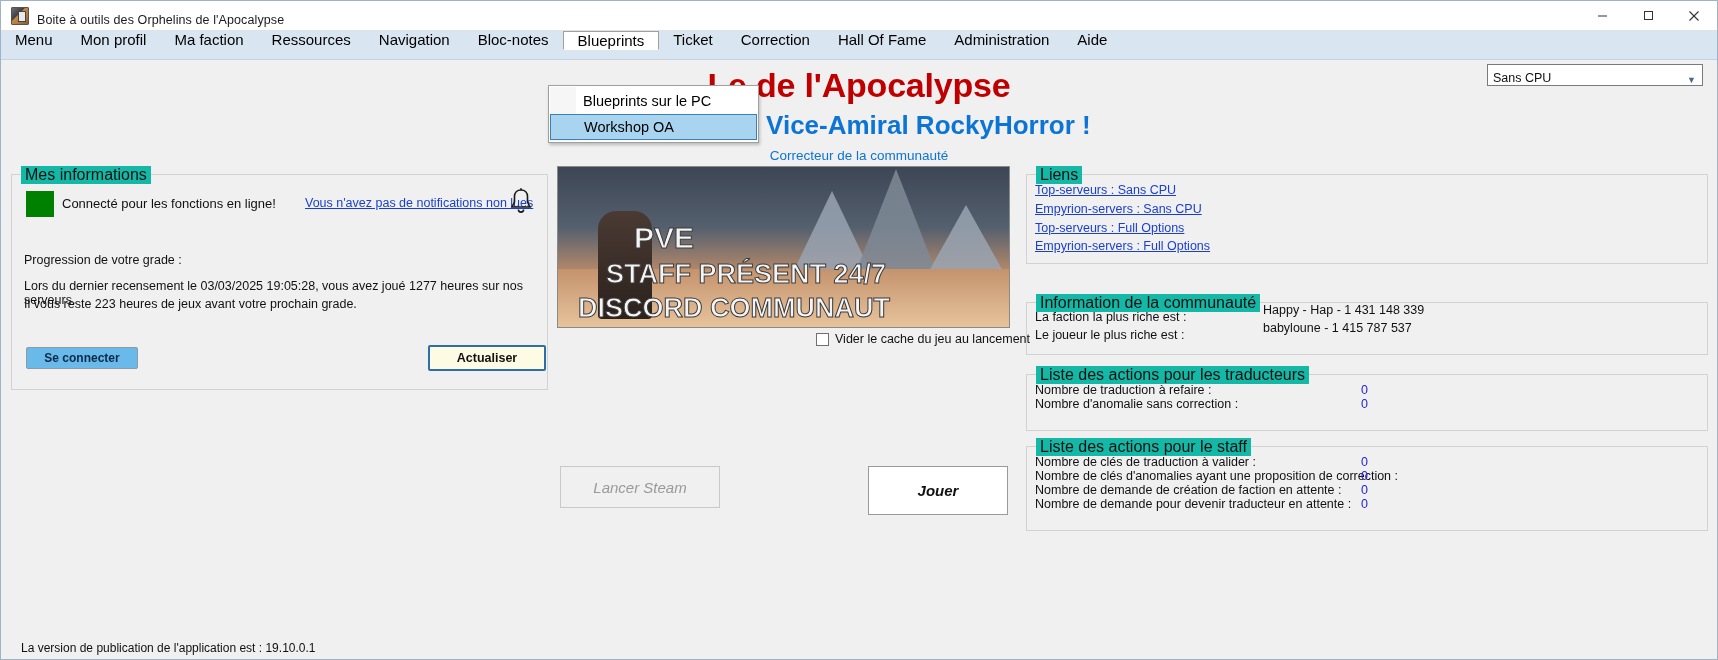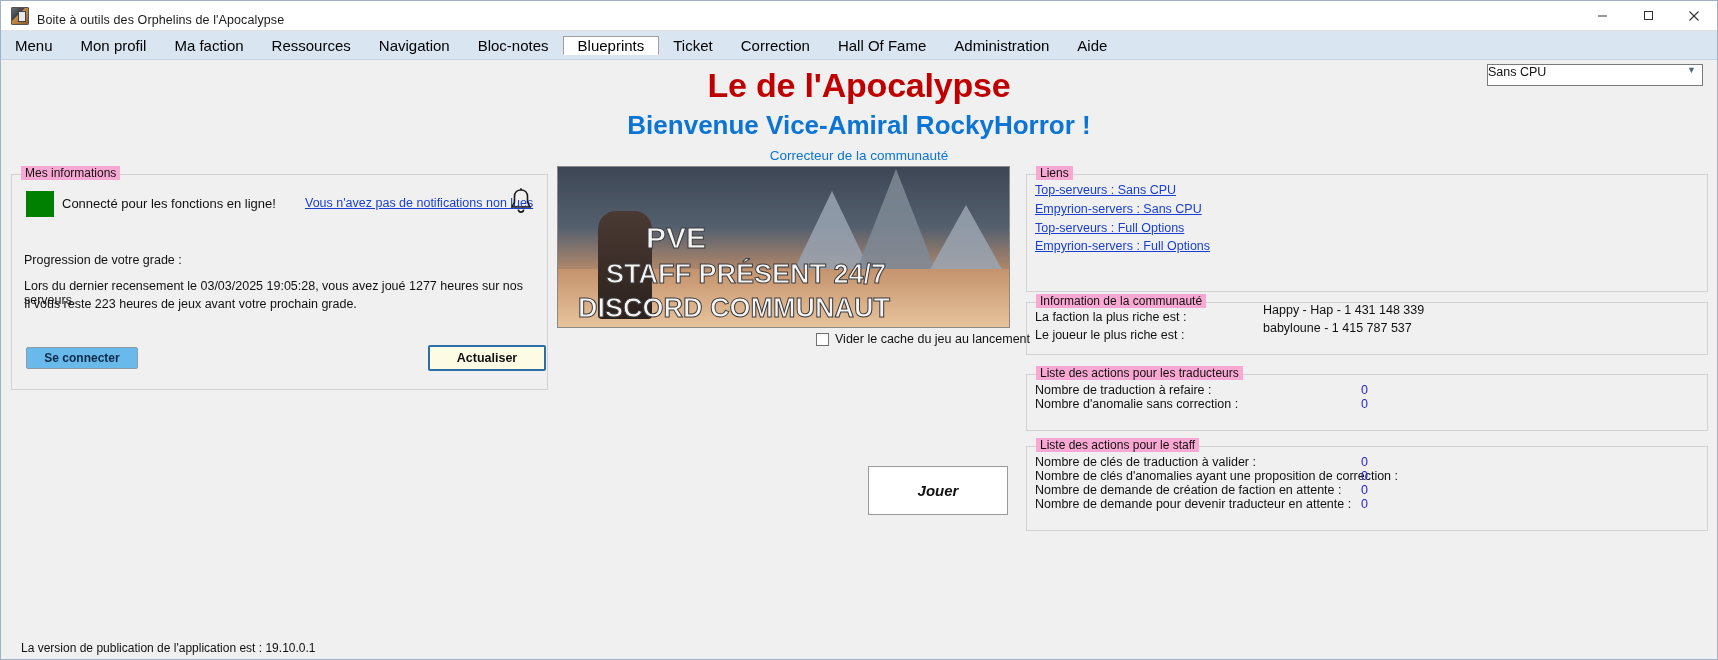--- a/index.html
+++ b/index.html
@@ -42,21 +42,21 @@
     width: 46px; height: 30px;
     display: flex; align-items: center; justify-content: center;
     font-size: 13px; color: #333; user-select: none;
   }
   .winbtn svg { display:block; }
 
   
   .menubar {
     height: 29px; min-height: 29px;
     background: #d9e5f1;
-    display: flex; align-items: center;
+    display: flex; align-items: flex-start;
     position: relative;
     z-index: 30;
     border-bottom: 1px solid #c3d3e3;
   }
   .menuitem {
     padding: 0 14px;
     display: flex; align-items: center;
     font-size: 15px; color: #000;
     white-space: nowrap;
     cursor: default;
@@ -115,22 +115,23 @@
   }
   .welcome {
     position: absolute; left: 0; right: 0; top: 50px;
     text-align: center;
     font-size: 26px; font-weight: bold; color: #0b74d4;
   }
   .cpuselect {
     position: absolute; right: 14px; top: 4px;
     width: 216px; height: 22px;
     background: #fff; border: 1px solid #7a7a7a;
-    display: flex; align-items: flex-start;
+    display: flex; align-items: flex-end;
     font-size: 12.5px; color: #111;
+    padding-left: 5px;
   }
   .cpuselect .arrow {
     margin-left: auto; margin-right: 6px;
     font-size: 9px; color: #4a6a8a;
   }
   .correcteur {
     position: absolute; left: 0; right: 0; top: 88px;
     text-align: center;
     font-size: 13.5px; font-weight: normal; color: #0b74d4;
   }
@@ -142,23 +143,23 @@
   }
 
   
   .gbox {
     position: absolute;
     border: 1px solid #d2d2d2;
     background: transparent;
   }
   .gbox > .legend {
     position: absolute; top: -9px; left: 9px;
-    background: #f9a8d4;
+    background: #14b8a6;
     padding: 0 4px;
-    font-size: 12px; color: #111;
+    font-size: 16px; color: #111;
     white-space: nowrap;
   }
 
   
   #mesinfos { left: 10px; top: 18px; width: 537px; height: 216px; }
   .statusdot {
     position: absolute; left: 14px; top: 16px;
     width: 28px; height: 26px; background: #008000;
   }
   .statustext {
@@ -234,21 +235,21 @@
     position:absolute; left: 40px; bottom: 8px; width: 54px; height: 108px;
     background: linear-gradient(to bottom,#4b3a34,#2b211d);
     border-radius: 18px 18px 4px 4px;
   }
   .bn-l1 {
     position:absolute; left: 10px; top: 6px;
     font-size: 29px; font-weight: bold; color:#f2f2f2;
     -webkit-text-stroke: 1px #2b2b2b;
     letter-spacing: 1px;
   }
-  .bn-l2 { position:absolute; left: 88px; top: 54px; font-size: 30px; font-weight:bold; color:#f4f4f4; -webkit-text-stroke:1px #3a3a3a;}
+  .bn-l2 { position:absolute; left: 76px; top: 54px; font-size: 30px; font-weight:bold; color:#f4f4f4; -webkit-text-stroke:1px #3a3a3a;}
   .bn-l3 { position:absolute; left: 48px; top: 92px; font-size: 27px; font-weight:bold; color:#f4f4f4; -webkit-text-stroke:1px #3a3a3a;}
   .bn-l4 { position:absolute; left: 20px; top: 126px; font-size: 27px; font-weight:bold; color:#f4f4f4; -webkit-text-stroke:1px #3a3a3a;}
 
   .cachebox {
     position: absolute; left: 815px; top: 176px;
     display: flex; align-items: center;
     font-size: 12.5px; color: #111;
   }
   .cachebox .cb {
     width: 13px; height: 13px; margin-right: 6px;
@@ -263,21 +264,21 @@
   }
   .btn-jouer {
     position: absolute; left: 867px; top: 310px;
     width: 140px; height: 49px;
     background: #ffffff; border: 1px solid #9a9a9a;
     display: flex; align-items: center; justify-content: center;
     font-size: 15px; font-style: italic; font-weight: bold; color: #111;
   }
 
   
-  #liens { left: 1025px; top: 18px; width: 682px; height: 118px; }
+  #liens { left: 1025px; top: 18px; width: 682px; height: 90px; }
   .link {
     position: absolute; left: 8px;
     font-size: 12.5px; color: #1a3fd0; text-decoration: underline;
     white-space: nowrap;
   }
   #infocom { left: 1025px; top: 146px; width: 682px; height: 53px; }
   .kv-l { position: absolute; left: 8px; font-size: 12.5px; color: #111; }
   .kv-r { position: absolute; left: 236px; font-size: 12.5px; color: #111; }
 
   #trad { left: 1025px; top: 218px; width: 682px; height: 57px; }
@@ -341,20 +342,25 @@
   <div class="headerzone">
     <div class="maintitle">Le           de l'Apocalypse</div>
     <div class="welcome">Bienvenue Vice-Amiral RockyHorror !</div>
     <div class="cpuselect">
       <span>Sans CPU</span>
       <span class="arrow">▼</span>
     </div>
     <div class="correcteur">Correcteur de la communauté</div>
   </div>
 
+  <div class="dropdown">
+    <div class="gutter"></div>
+    <div class="ditem">Blueprints sur le PC</div>
+    <div class="ditem highlight">Workshop OA</div>
+  </div>
 
   <div class="body">
 
     <div class="gbox" id="mesinfos">
       <div class="legend">Mes informations</div>
       <div class="statusdot"></div>
       <div class="statustext">Connecté pour les fonctions en ligne!</div>
       <div class="notiflink">Vous n'avez pas de notifications non lues</div>
       <div class="bell">
         <svg width="26" height="30" viewBox="0 0 26 30">
@@ -379,20 +385,21 @@
       <div class="bn-l2">PVE</div>
       <div class="bn-l3">STAFF PRÉSENT 24/7</div>
       <div class="bn-l4">DISCORD COMMUNAUT</div>
     </div>
 
     <div class="cachebox">
       <span class="cb"></span>
       <span>Vider le cache du jeu au lancement</span>
     </div>
 
+    <div class="btn-steam">Lancer Steam</div>
     <div class="btn-jouer">Jouer</div>
 
     <div class="gbox" id="liens">
       <div class="legend">Liens</div>
       <div class="link" style="top:8px">Top-serveurs : Sans CPU</div>
       <div class="link" style="top:27px">Empyrion-servers : Sans CPU</div>
       <div class="link" style="top:46px">Top-serveurs : Full Options</div>
       <div class="link" style="top:64px">Empyrion-servers : Full Options</div>
     </div>
 

